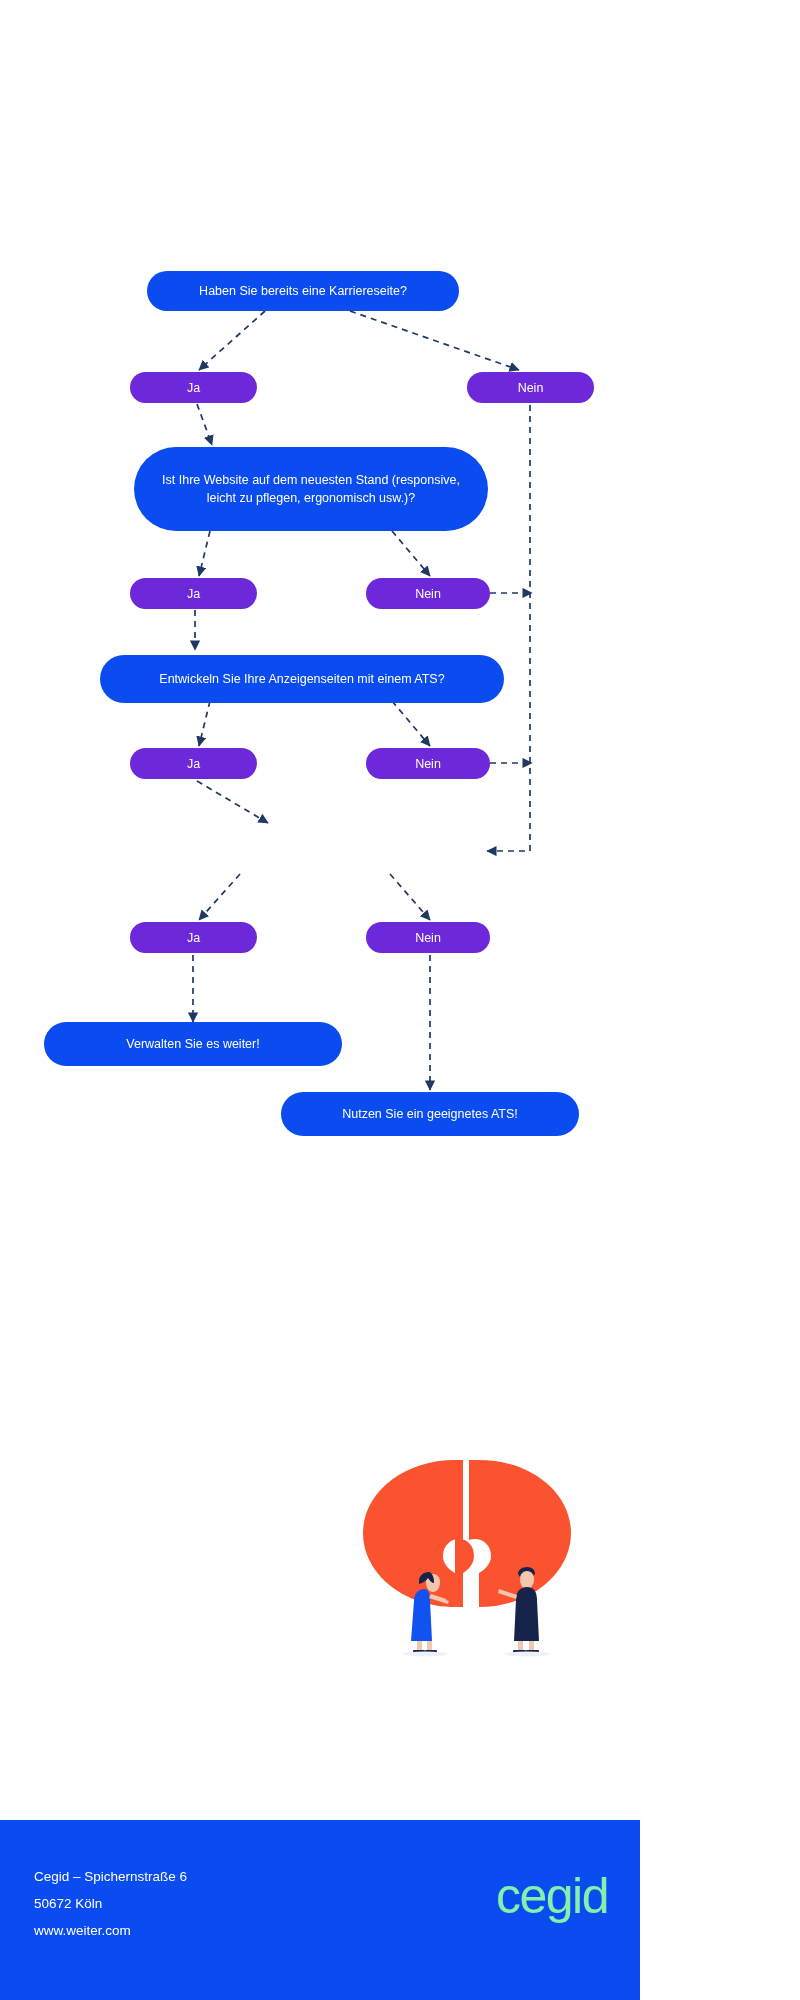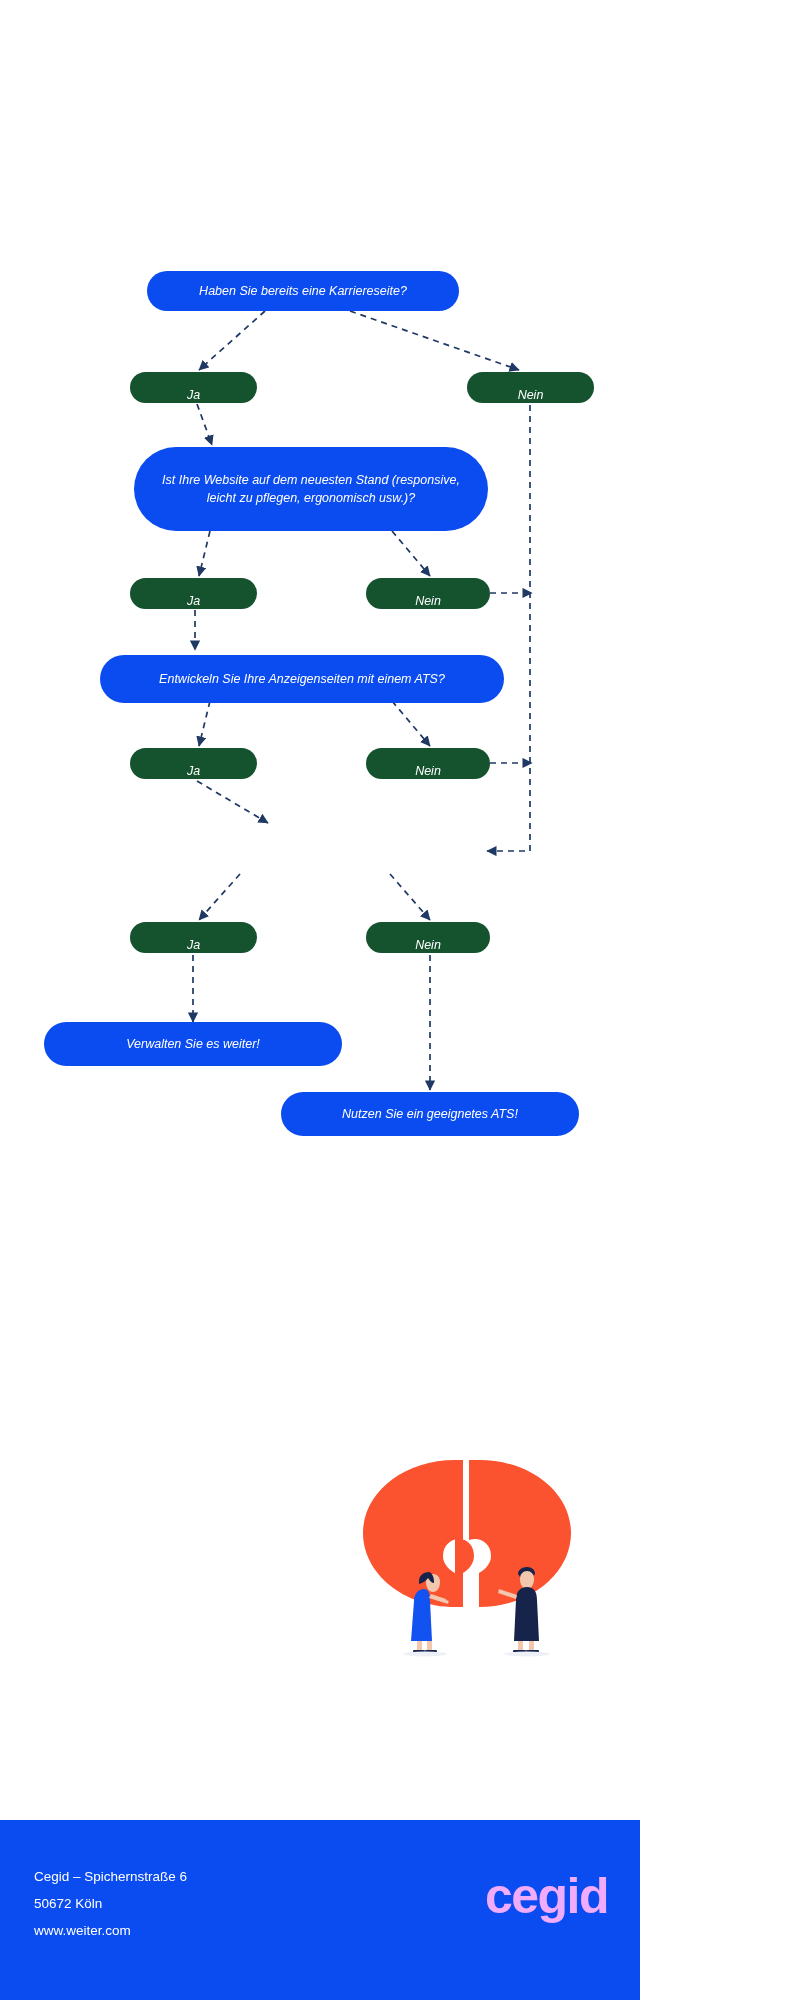--- a/index.html
+++ b/index.html
@@ -57,34 +57,32 @@
   .node {
     position: absolute;
     box-sizing: border-box;
     display: flex;
     align-items: center;
     justify-content: center;
     text-align: center;
     color: #ffffff;
     border-radius: 999px;
     padding: 0 18px;
-    font-style: italic;
   }
   .node.question {
     background: #0B4CF0;
     font-size: 12.5px;
     line-height: 18px;
     font-weight: 400;
   }
   .node.answer {
-    background: #14532d;
+    background: #6d28d9;
     font-size: 12.5px;
     line-height: 16px;
     font-weight: 400;
-    align-items: flex-end;
   }
   .node.result {
     background: #0B4CF0;
     font-size: 12.5px;
     line-height: 18px;
     font-weight: 400;
   }
   .node-text { display: block; }
 
   
@@ -110,23 +108,23 @@
     left: 34px;
     top: 43px;
     color: #ffffff;
     font-size: 13.5px;
     line-height: 27px;
   }
   .footer-logo {
     position: absolute;
     right: 32px;
     top: 48px;
-    color: #f0abfc;
+    color: #86efac;
     font-size: 50px;
-    font-weight: bold;
+    font-weight: normal;
     letter-spacing: -1.5px;
     line-height: 56px;
   }
 </style>
 </head>
 <body>
 
 <div id="infographic">
 
 

